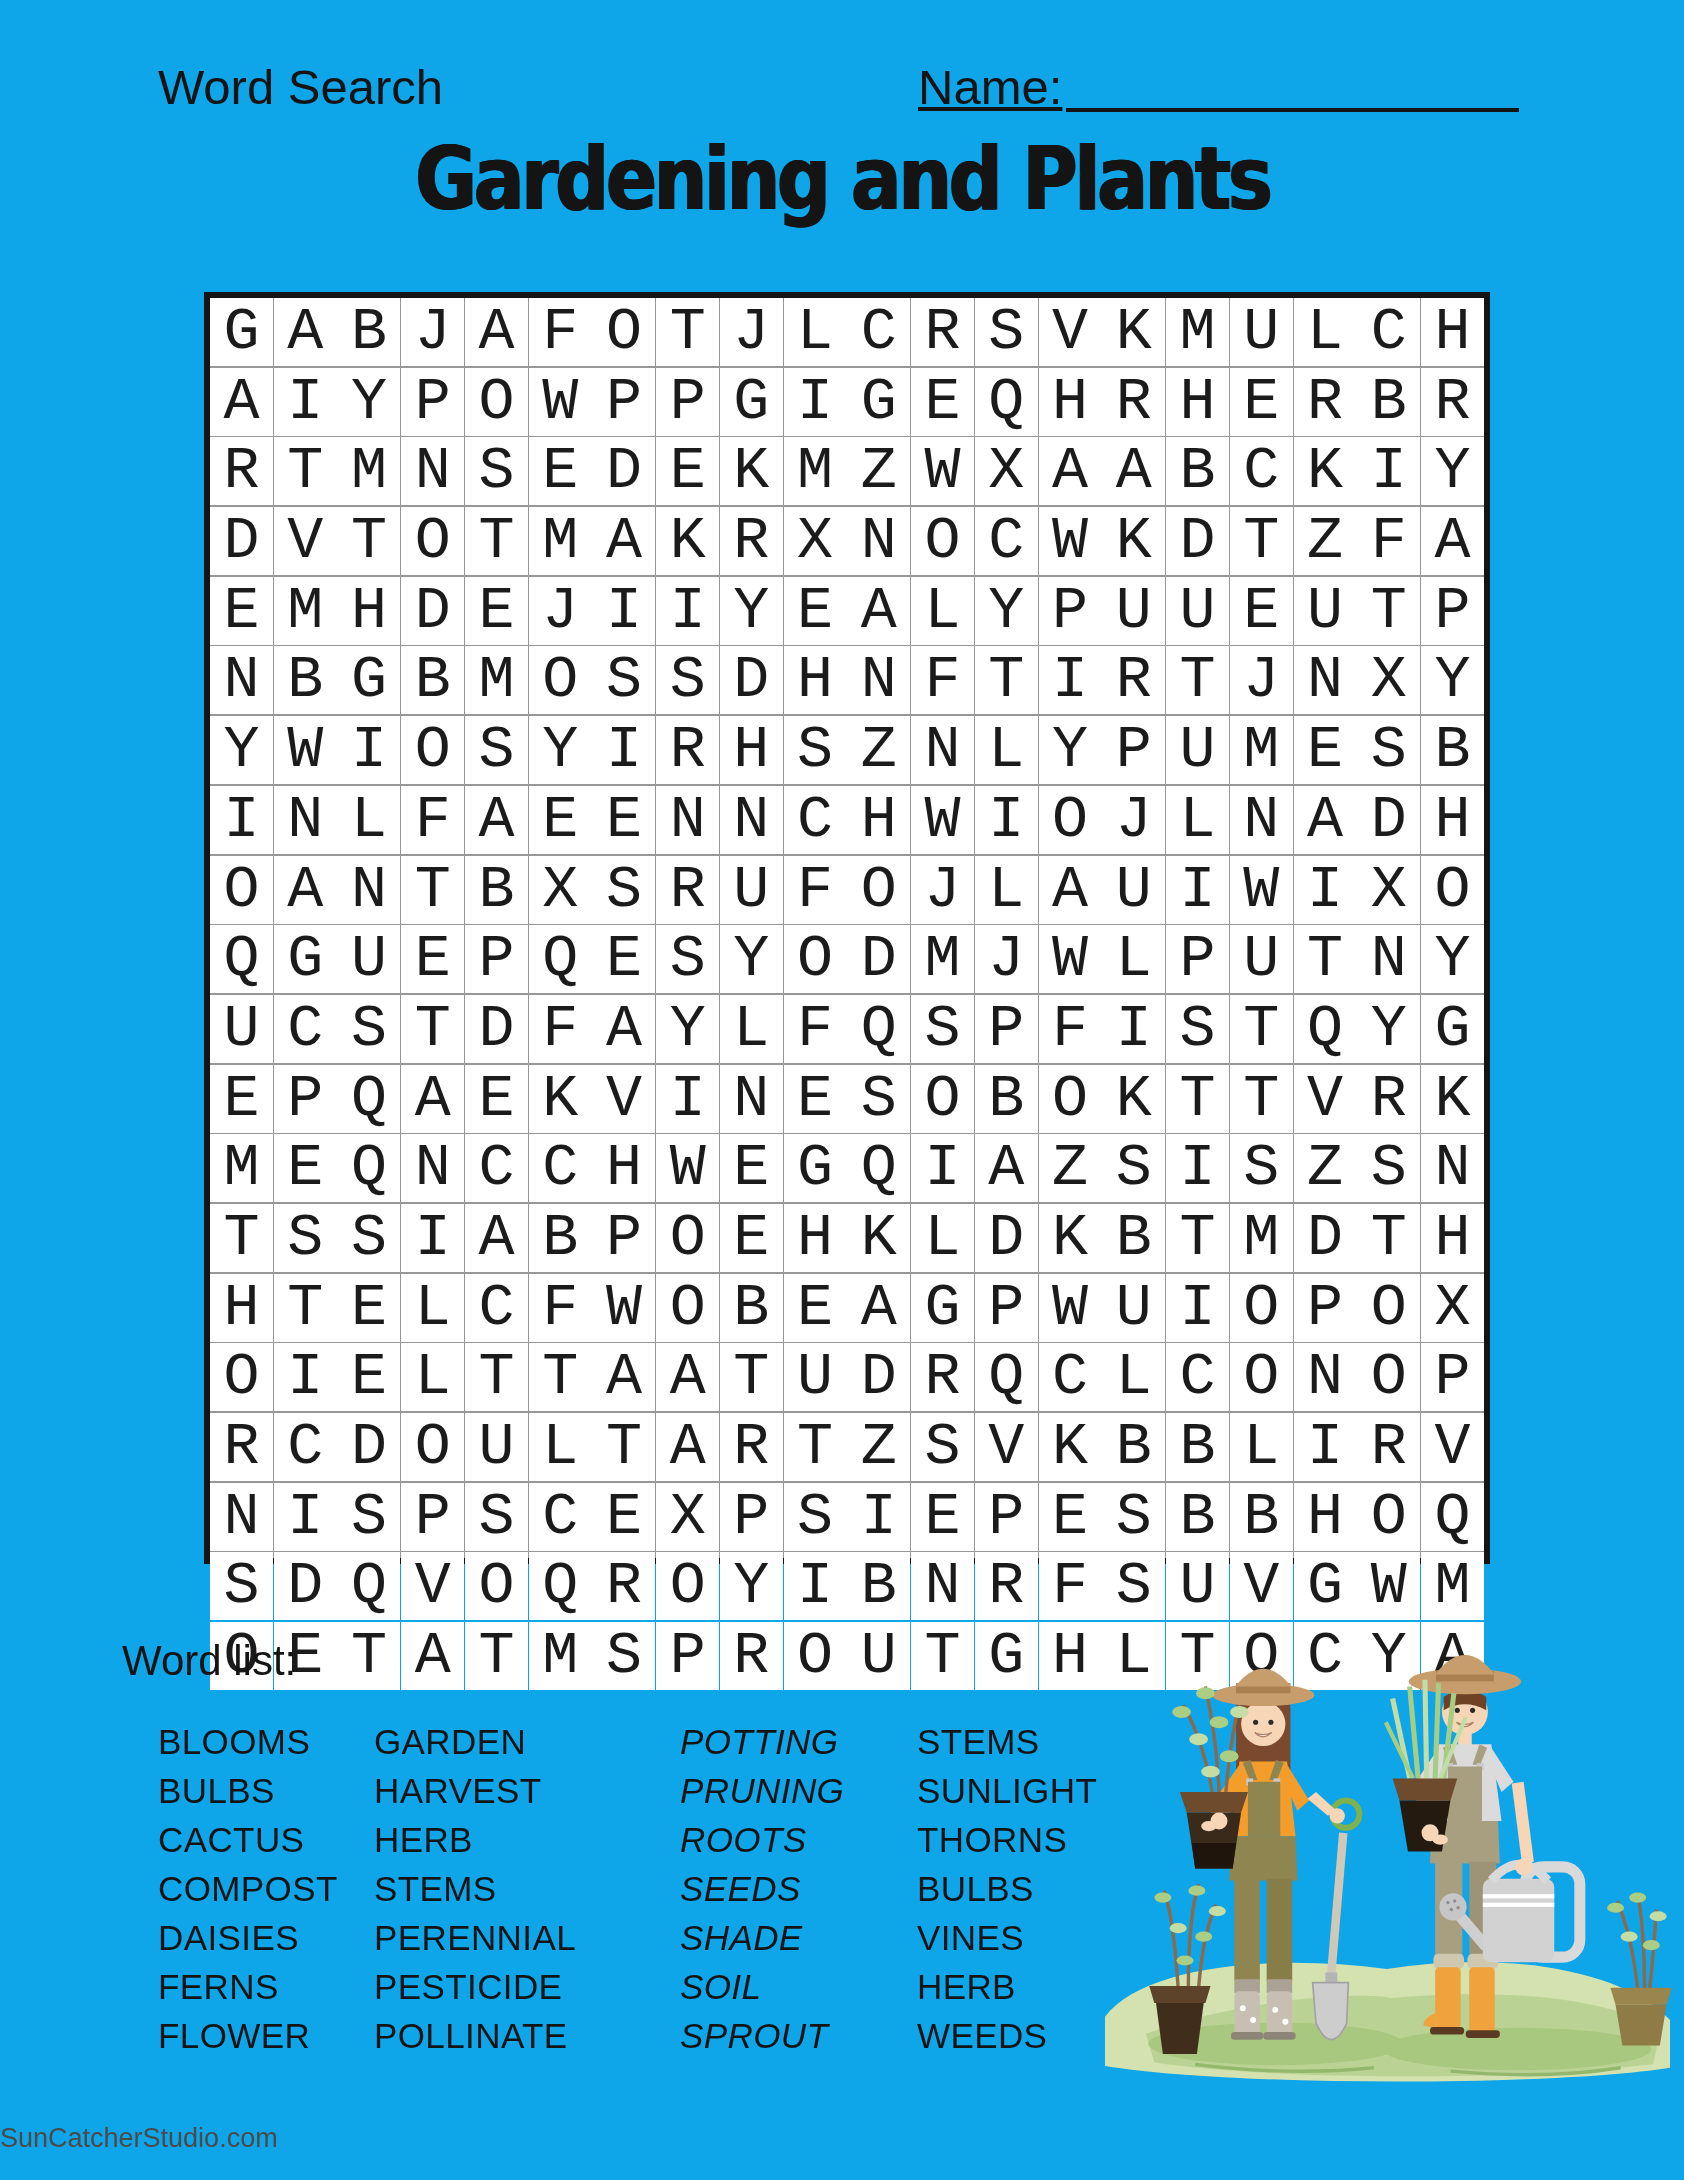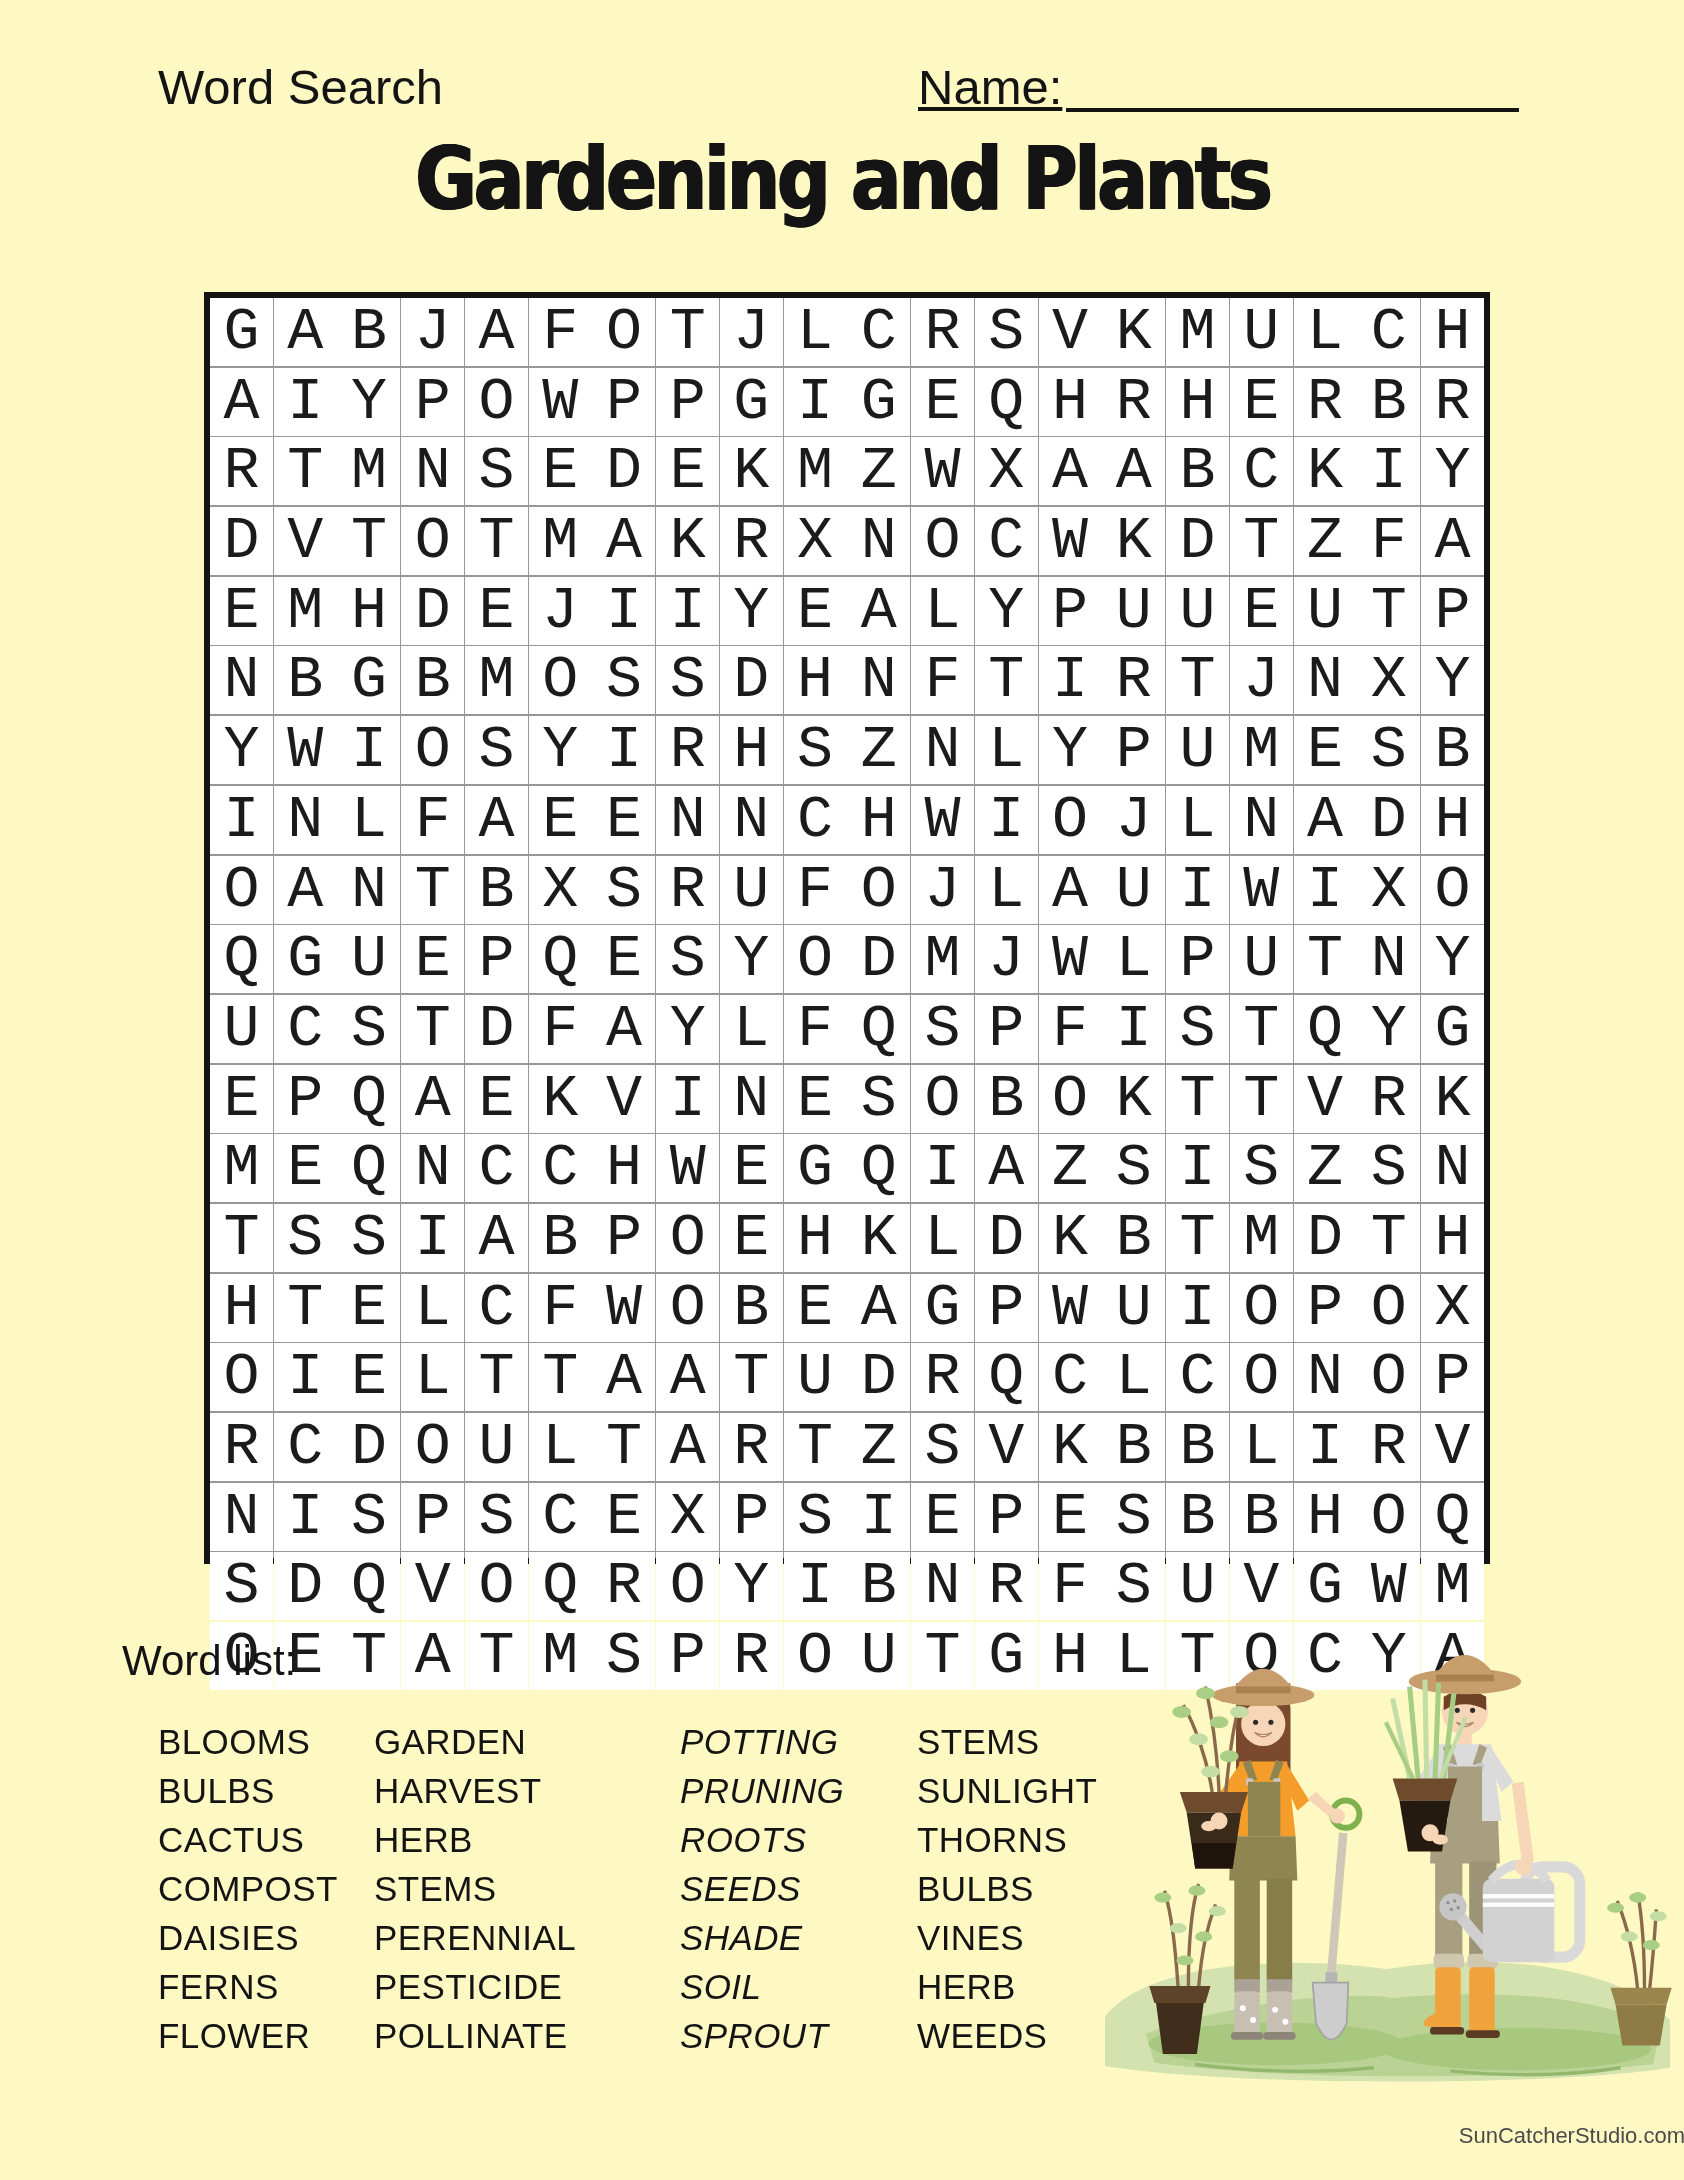--- a/index.html
+++ b/index.html
@@ -1,16 +1,16 @@
 <!DOCTYPE html>
 <html style="font-size:13.6px"><head>
 <meta charset="utf-8">
 <style>
   html,body{margin:0;padding:0;background:#ffffff;}
-  .page{position:relative;width:1685px;height:2181px;background:#fef9c3;overflow:hidden;
+  .page{position:relative;width:1685px;height:2181px;background:#0ea5e9;overflow:hidden;
         font-family:"Liberation Sans",sans-serif;color:#141414;}
 
   .ws-label{position:absolute;left:158px;top:60px;font-size:49px;line-height:55px;}
   .name-wrap{position:absolute;left:918px;top:60px;font-size:49px;line-height:55px;text-decoration:underline;}
   .name-line{position:absolute;left:1066px;top:108px;width:453px;height:4.3px;background:#141414;}
 
   .title{position:absolute;left:0;right:0;top:128px;text-align:center;
          font-family:"DejaVu Sans",sans-serif;font-weight:bold;font-size:87px;letter-spacing:-3.4px;
          transform:scaleX(.86);transform-origin:50% 50%;
          text-shadow:1.3px 0 0 currentColor,-1.3px 0 0 currentColor;}
@@ -22,21 +22,21 @@
         font-family:"Liberation Mono",monospace;font-size:60px;color:#1b1b1b;}
 
   .wl-heading{position:absolute;left:122px;top:1637px;font-size:42px;}
   .wl{position:absolute;left:0;top:1717px;width:1415px;height:366px;}
   .wcol{position:absolute;top:0;font-size:35px;line-height:49px;letter-spacing:0.4px;white-space:nowrap;}
   .wcol:nth-child(1){left:158px;}
   .wcol:nth-child(2){left:374px;}
   .wcol:nth-child(3){left:680px;font-style:italic;}
   .wcol:nth-child(4){left:917px;}
 
-  .footer{position:absolute;left:0;right:0;top:2123px;text-align:right;font-size:22px;color:#4a4a4a;}
+  .footer{position:absolute;left:0;right:0;top:2123px;text-align:left;font-size:27px;color:#4a4a4a;}
 
   .illus{position:absolute;left:1093px;top:1598px;width:589px;height:491px;}
   .illus svg{width:100%;height:100%;display:block;}
 </style>
 </head>
 <body>
 
 <div class="page">
 
   <div class="ws-label">Word Search</div>

